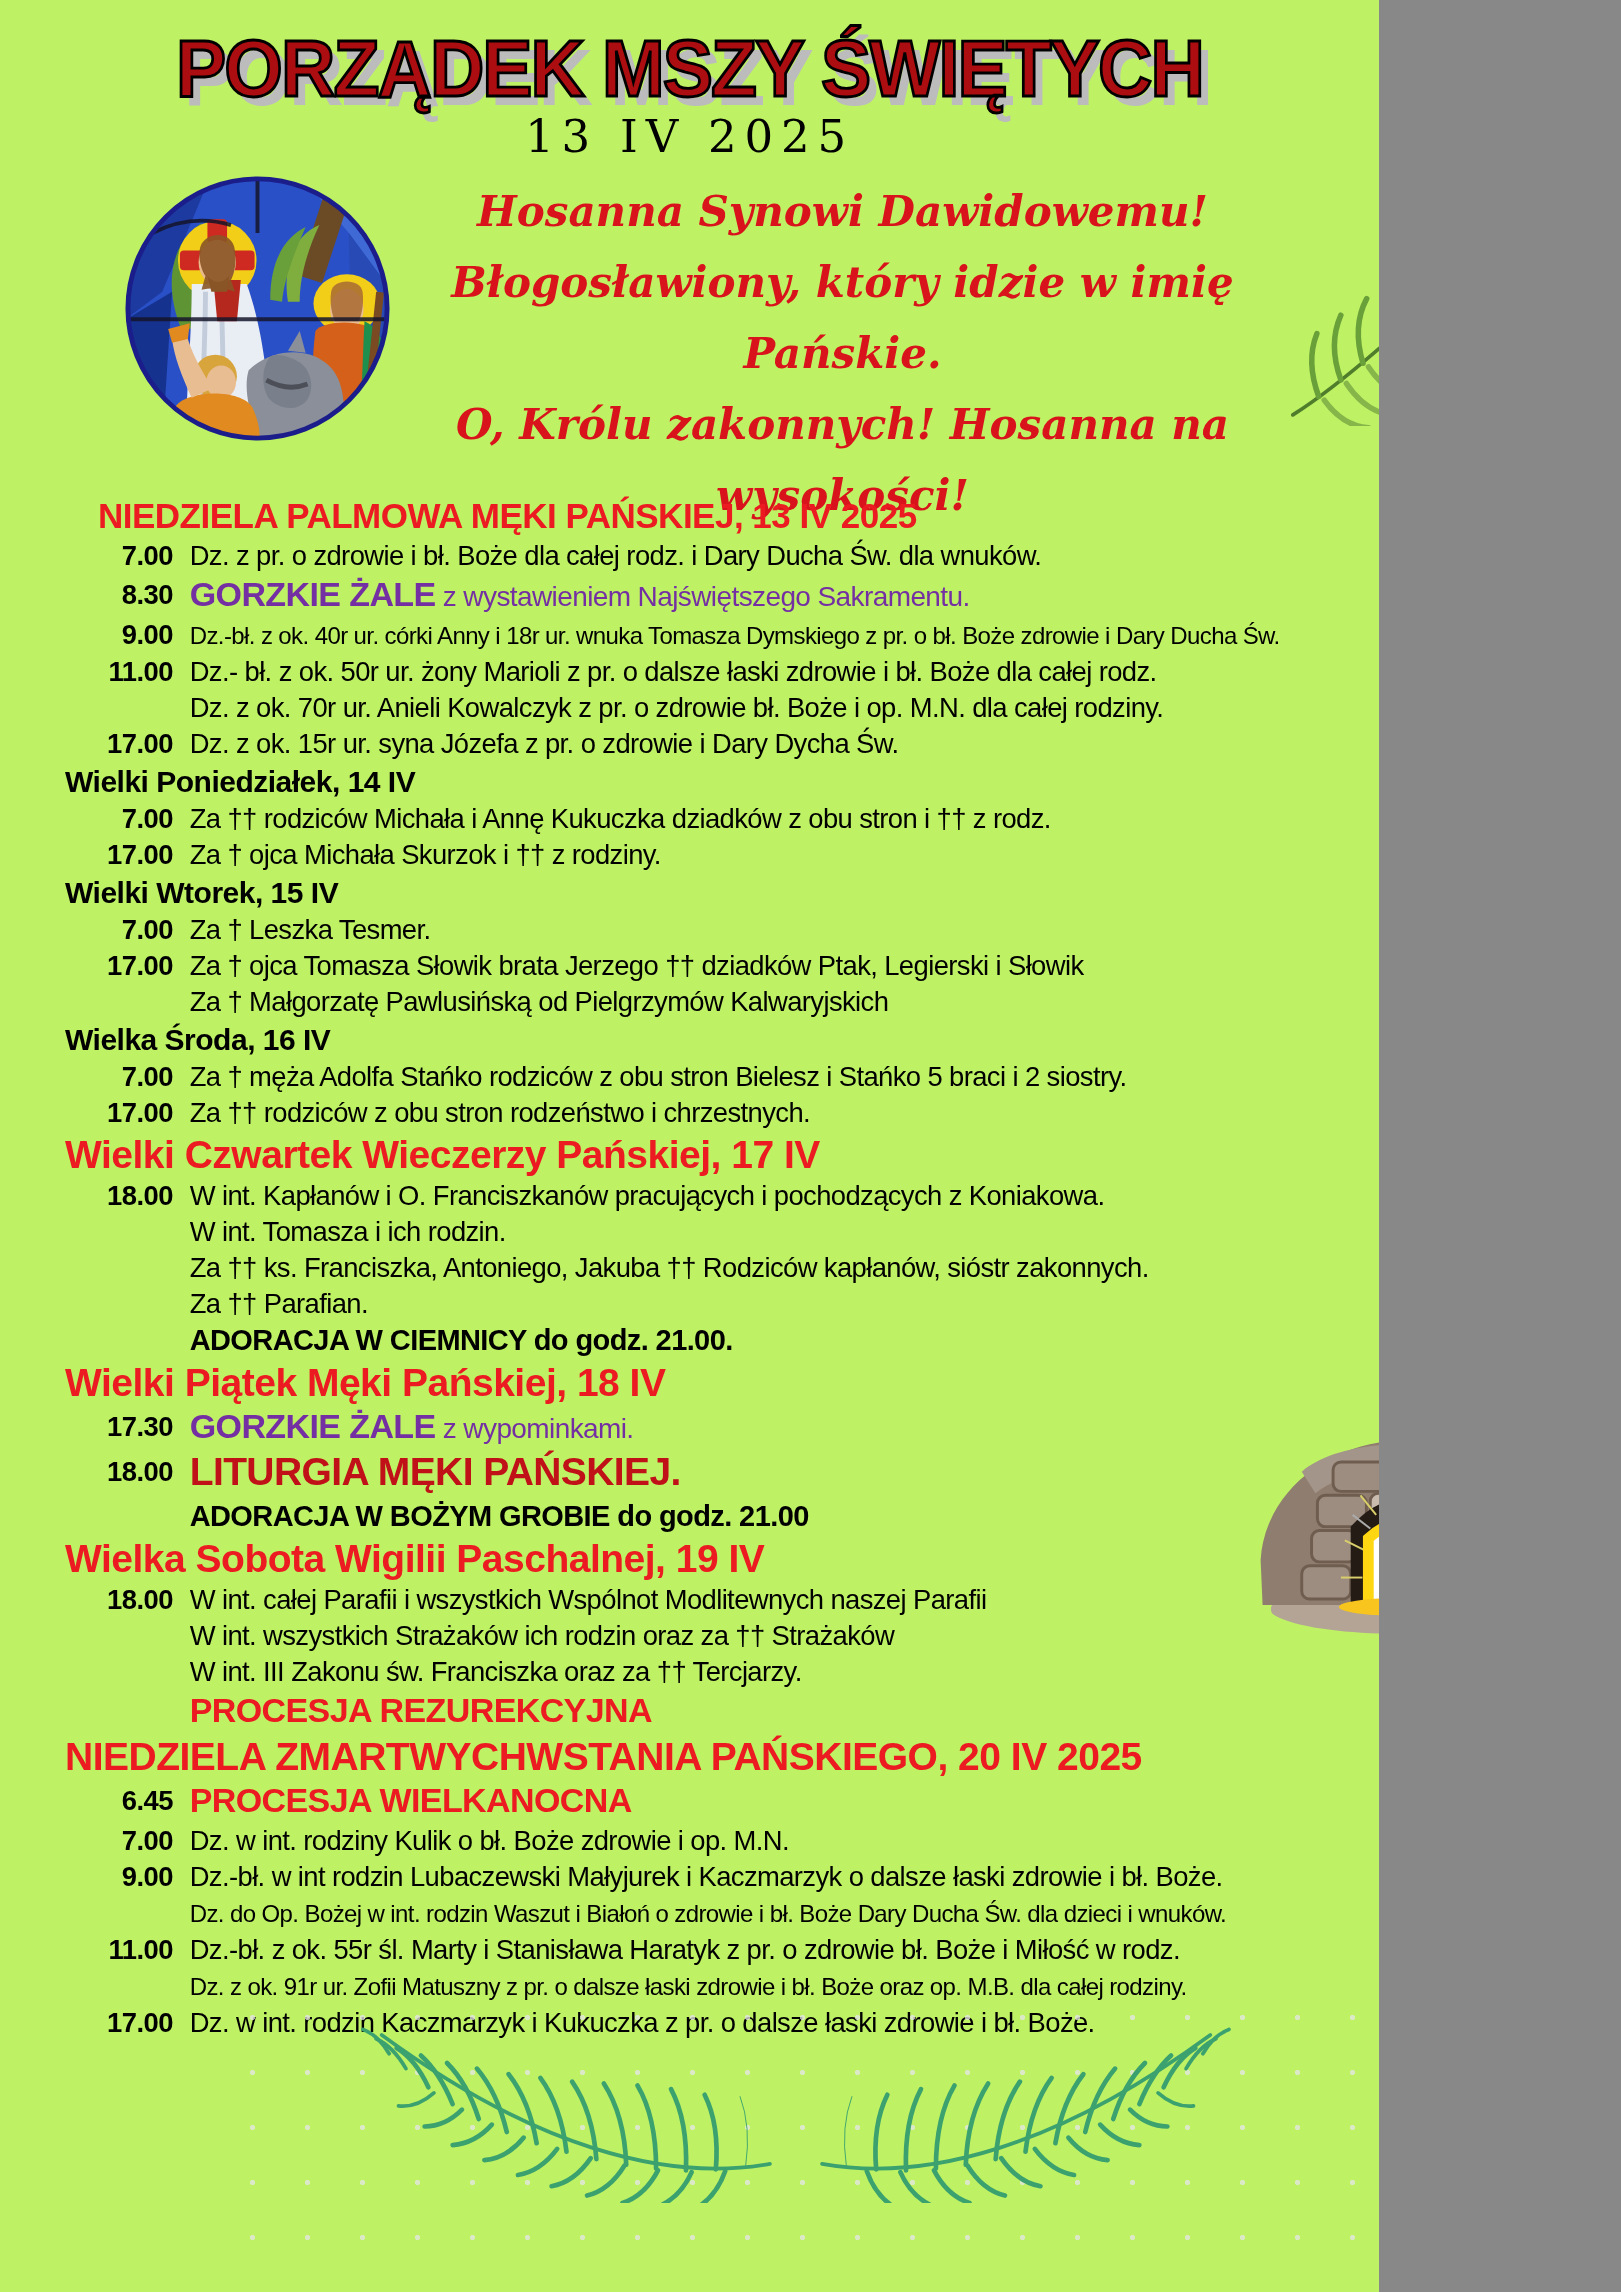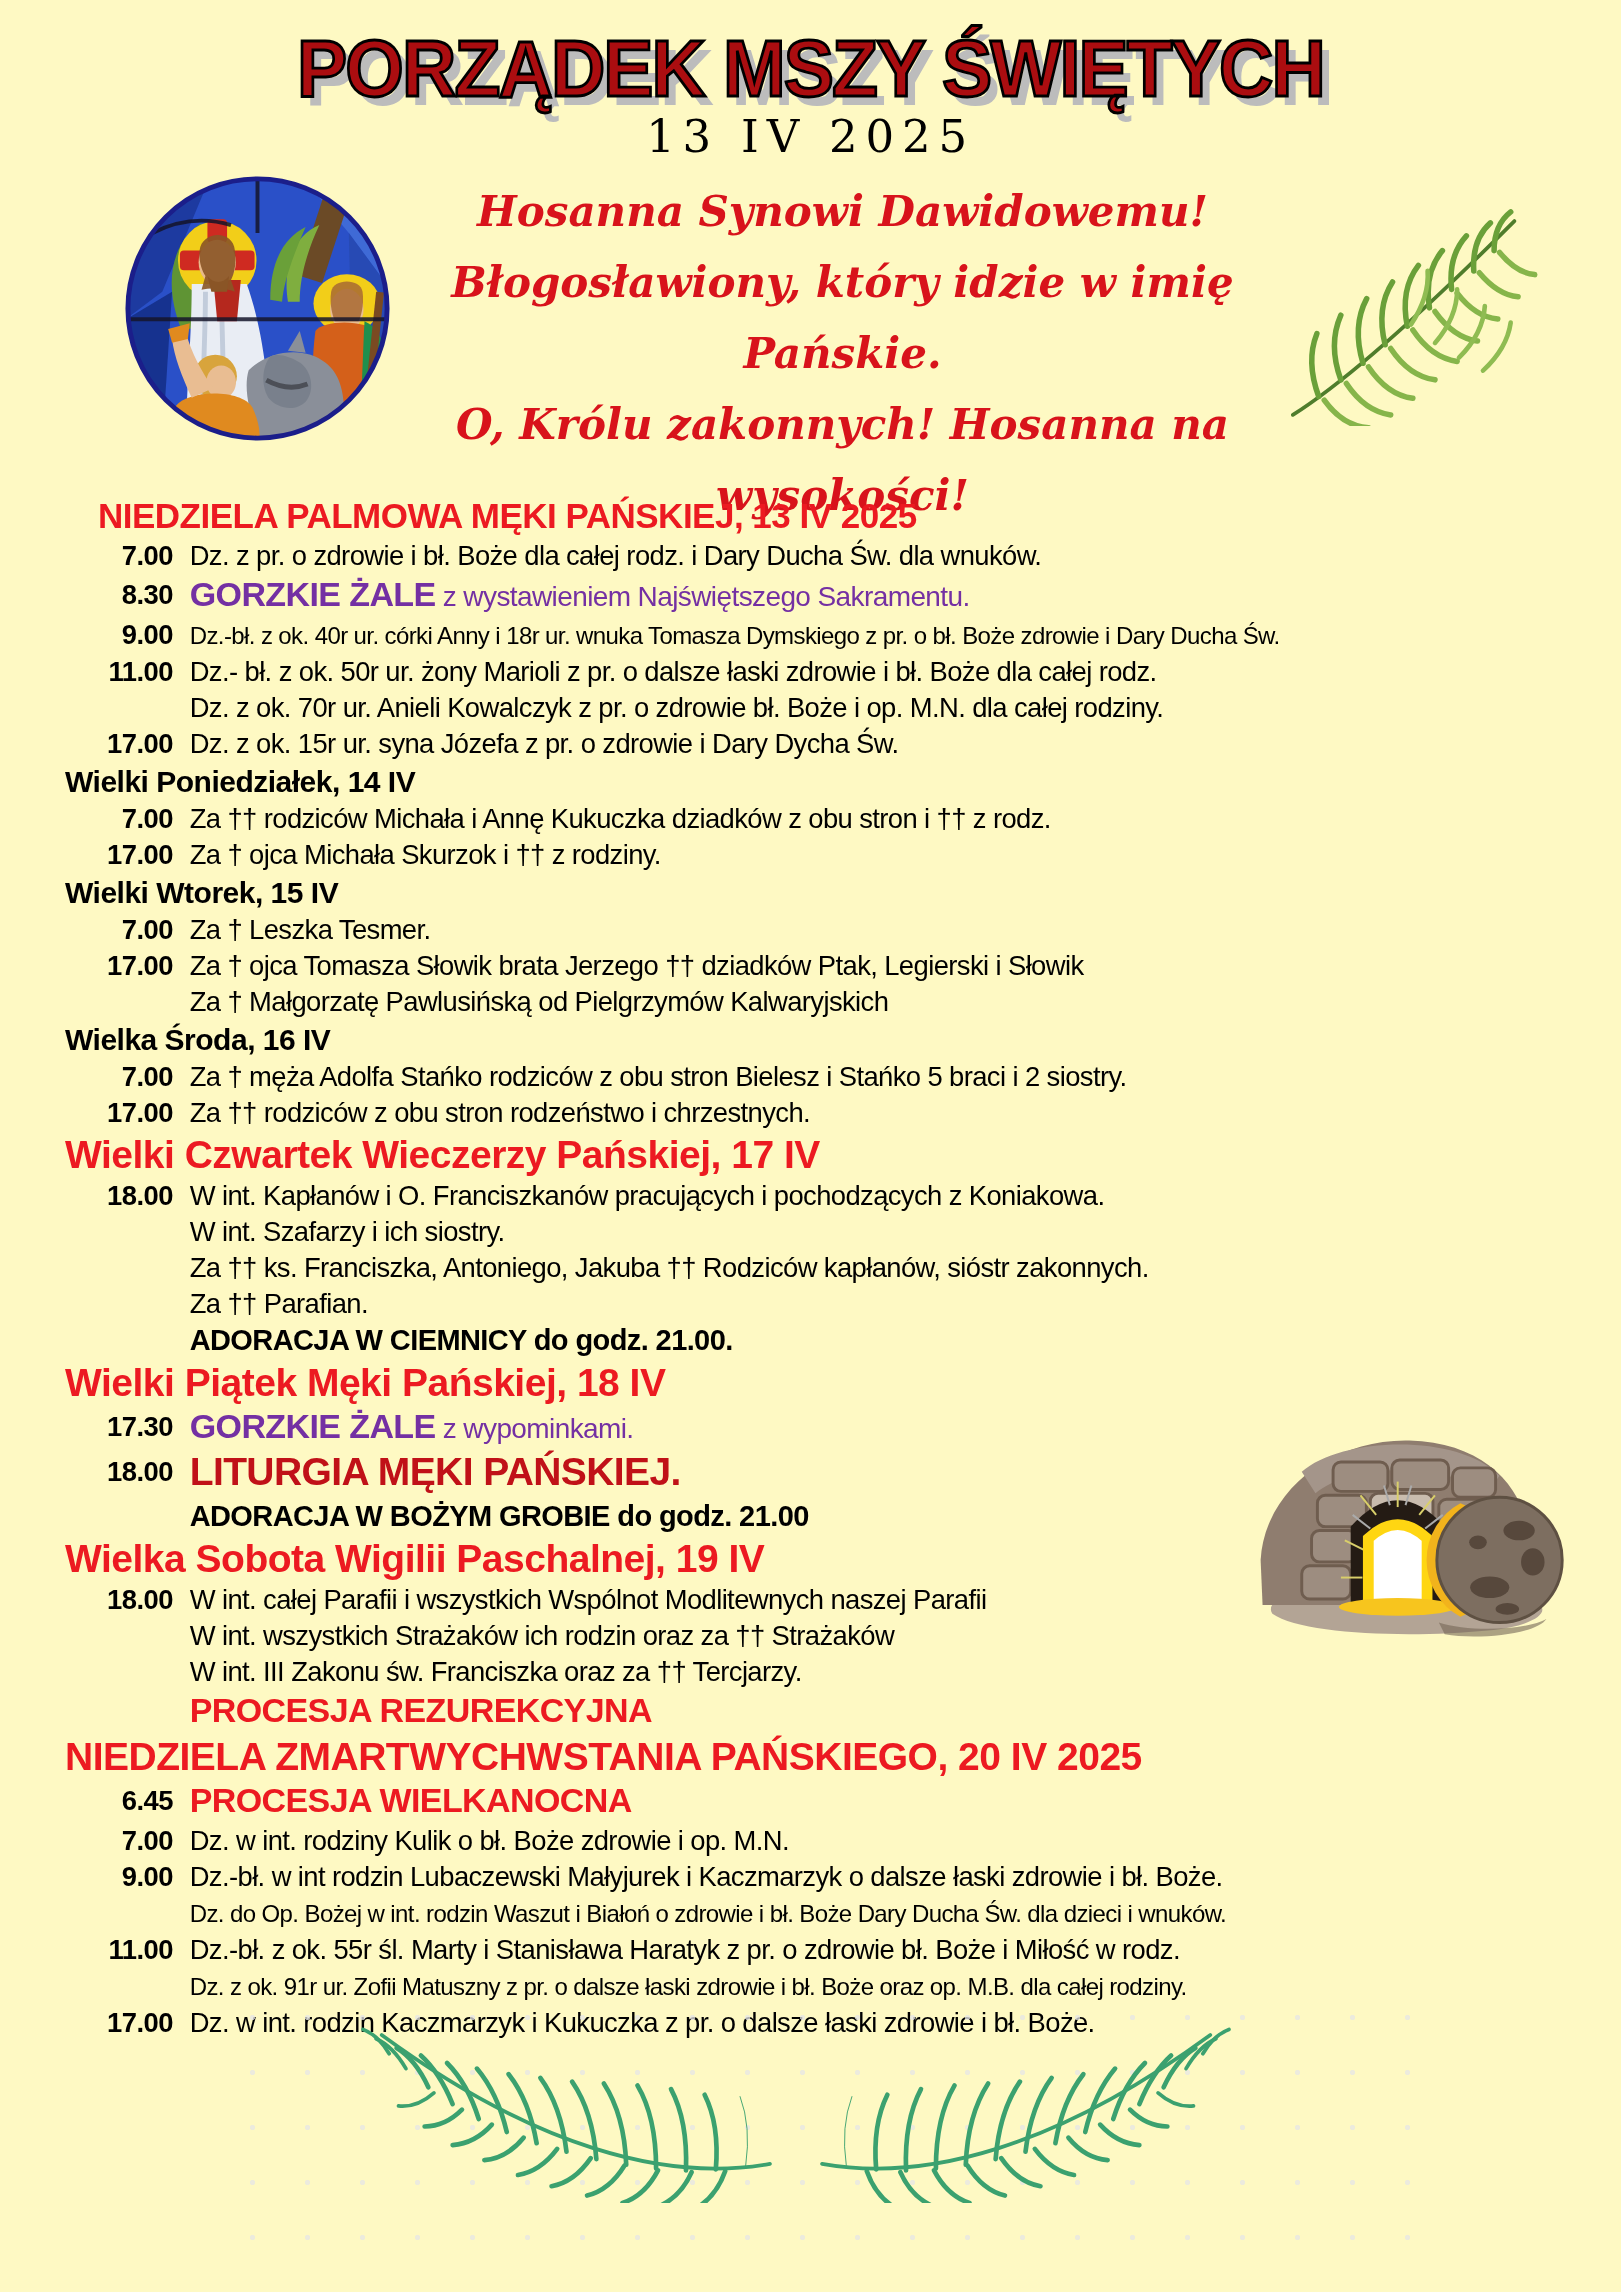--- a/index.html
+++ b/index.html
@@ -6,22 +6,22 @@
     --red:#ec1a21;
     --darkred:#c01118;
     --titlered:#ab0d10;
     --purple:#7430a3;
     --green:#3ba16f;
     --ink:#000;
   }
   html,body{margin:0;padding:0;background:#888;}
   .page{
     position:relative;
-    width:1621px;height:2293px;
-    background:#fef9c3;
+    width:1379px;height:2293px;
+    background:#bef264;
     overflow:hidden;
     font-family:"Liberation Sans",sans-serif;
     color:var(--ink);
   }
   
   .title{
     position:absolute;left:0;top:27.4px;width:100%;
     text-align:center;
     font-weight:bold;font-size:80px;line-height:84px;
     color:var(--titlered);
@@ -250,21 +250,21 @@
         <span class="time">17.00</span>
         <span class="content"><span>Za †† rodziców z obu stron rodzeństwo i chrzestnych.</span></span>
       </div>
       <div class="heading h-red-lg">Wielki Czwartek Wieczerzy Pańskiej, 17 IV</div>
       <div class="row ">
         <span class="time">18.00</span>
         <span class="content"><span>W int. Kapłanów i O. Franciszkanów pracujących i pochodzących z Koniakowa.</span></span>
       </div>
       <div class="row ">
         <span class="time"></span>
-        <span class="content"><span>W int. Szafarzy i ich siostry.</span></span>
+        <span class="content"><span>W int. Tomasza i ich rodzin.</span></span>
       </div>
       <div class="row ">
         <span class="time"></span>
         <span class="content"><span>Za †† ks. Franciszka, Antoniego, Jakuba †† Rodziców kapłanów, sióstr zakonnych.</span></span>
       </div>
       <div class="row ">
         <span class="time"></span>
         <span class="content"><span>Za  ††  Parafian.</span></span>
       </div>
       <div class="row ">

